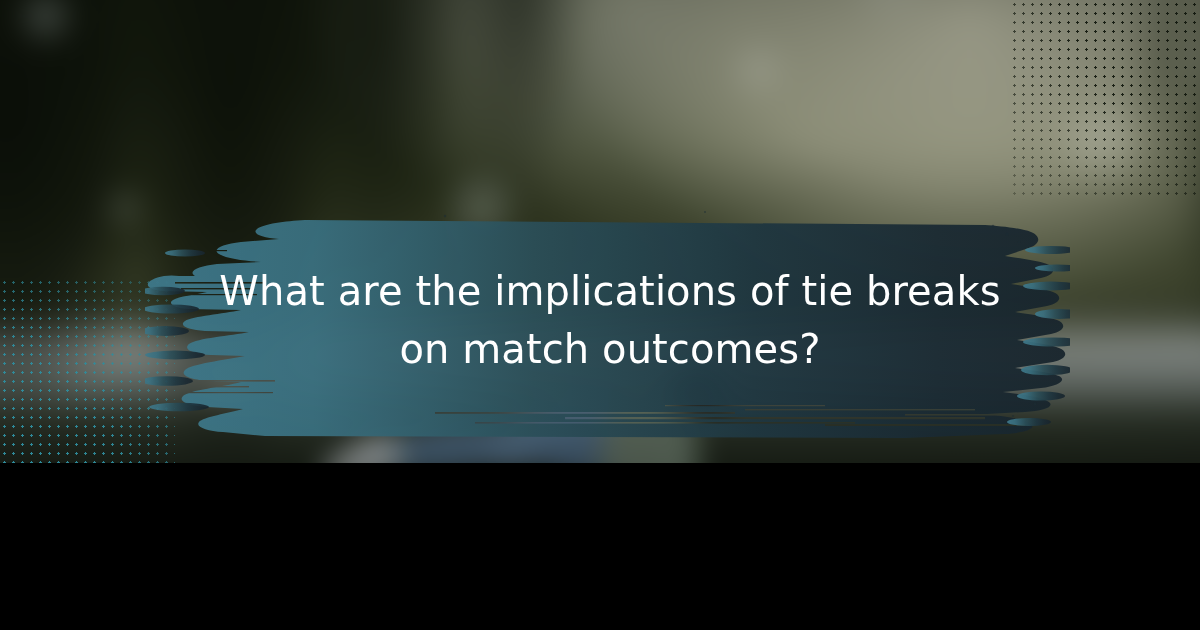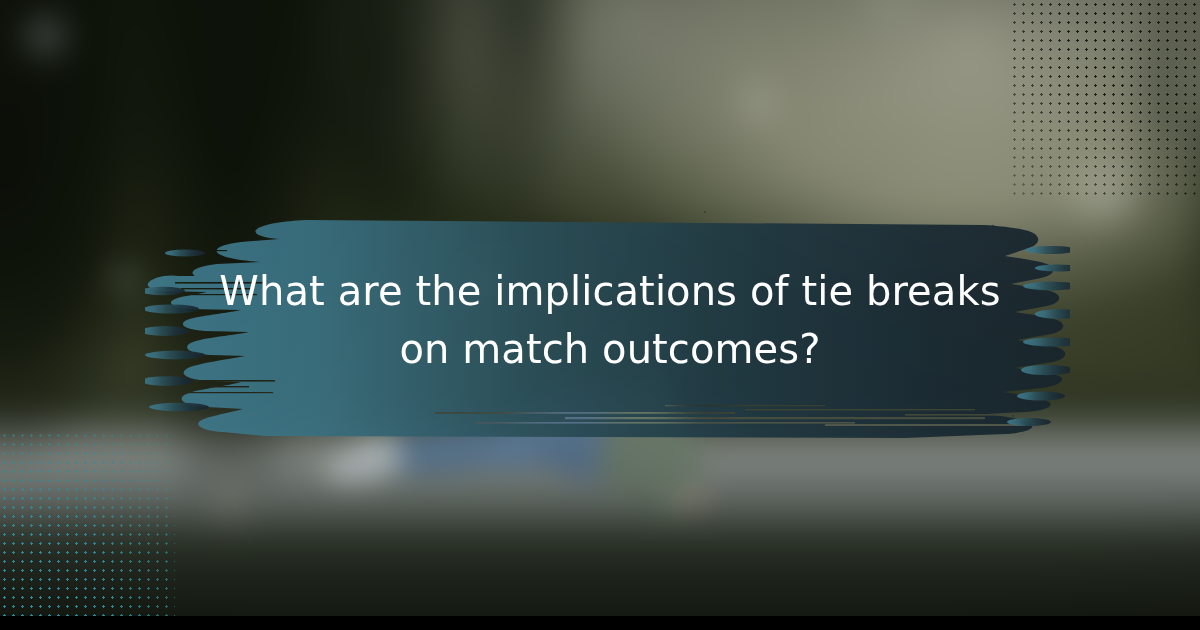--- a/index.html
+++ b/index.html
@@ -4,21 +4,21 @@
 <style>
   html, body {
     margin: 0;
     padding: 0;
     background: #000;
   }
 
   .canvas {
     position: relative;
     width: 1200px;
-    height: 616px;
+    height: 463px;
     overflow: hidden;
     font-family: "DejaVu Sans", "Liberation Sans", sans-serif;
     background: #0d1208;
   }
 
   
   .photo {
     position: absolute;
     inset: -60px;
     filter: blur(14px) saturate(0.85);

